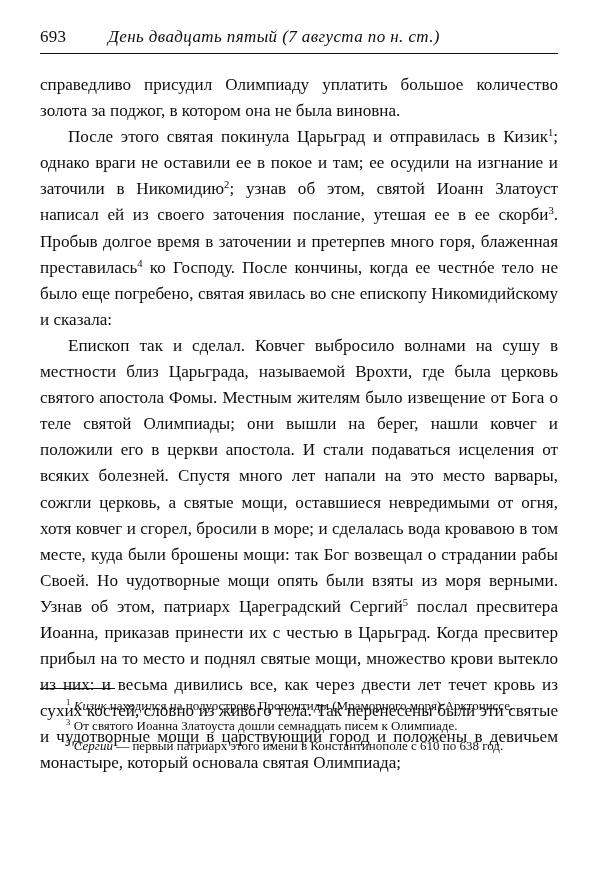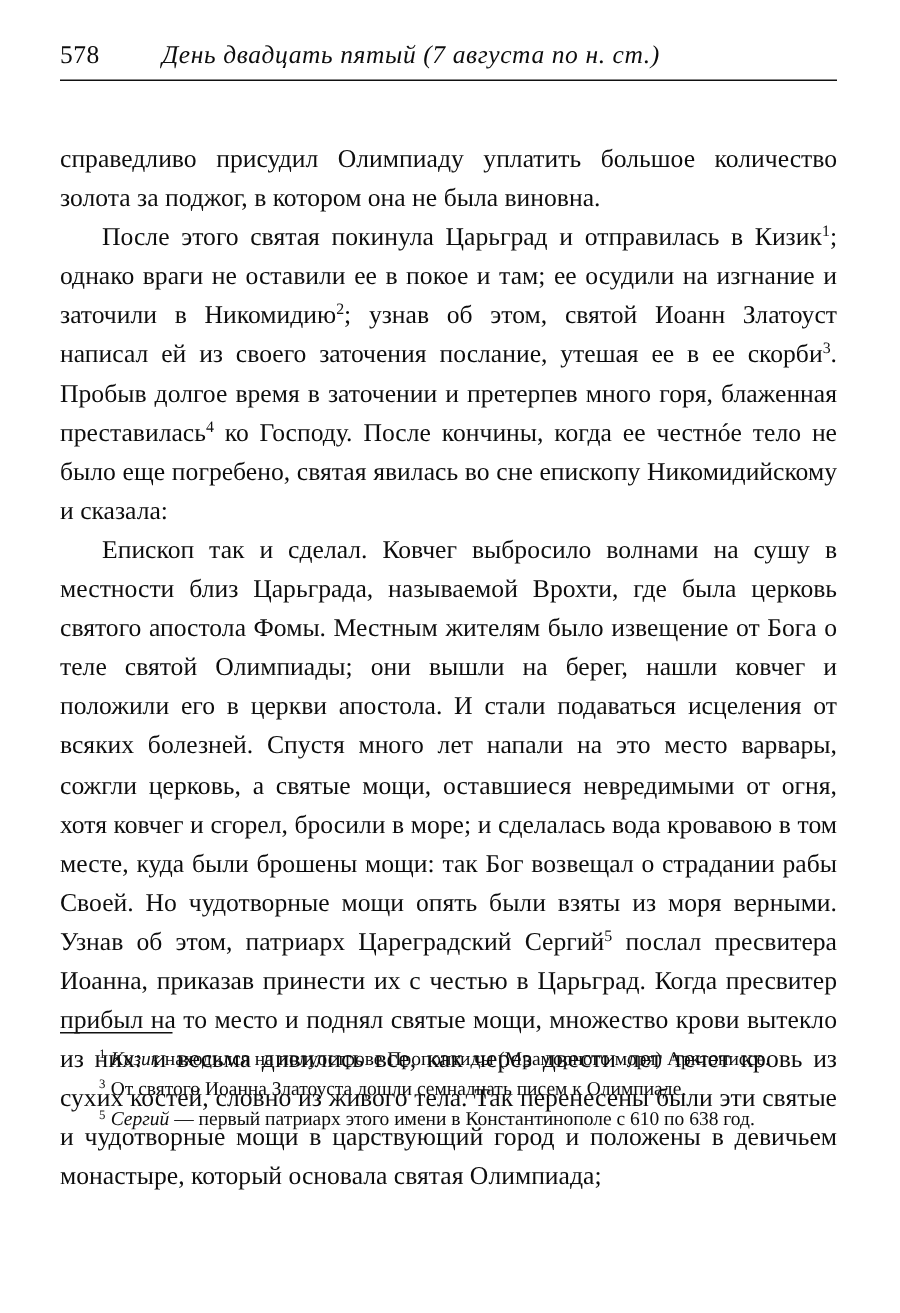--- a/index.html
+++ b/index.html
@@ -63,21 +63,20 @@
     position: absolute;
     left: 40px;
     top: 72px;
     width: 518px;
     font-size: 17.1px;
     line-height: 26.1px;
     text-align: justify;
     text-justify: inter-word;
     -webkit-hyphens: none;
     hyphens: none;
-    margin-top: 21px;
   }
   .body-text p {
     margin: 0;
     text-indent: 0;
   }
   .body-text p.indent {
     text-indent: 28px;
   }
   sup {
     font-size: 0.62em;
@@ -117,21 +116,21 @@
   .fn i {
     font-style: italic;
   }
 </style>
 </head>
 <body>
 
 <div class="page">
 
   <div class="running-head">
-    <div class="folio">578</div>
+    <div class="folio">693</div>
     <div class="head-title">День двадцать пятый (7 августа по н. ст.)</div>
   </div>
   <div class="head-rule"></div>
 
   <div class="body-text" id="body-text">
       <p class="">справедливо присудил Олимпиаду уплатить большое количество золота за поджог, в котором она не была виновна.</p>
       <p class="indent">После этого святая покинула Царьград и отправилась в Кизик<sup>1</sup>; однако враги не оставили ее в покое и там; ее осудили на изгнание и заточили в Никомидию<sup>2</sup>; узнав об этом, святой Иоанн Златоуст написал ей из своего заточения послание, утешая ее в ее скорби<sup>3</sup>. Пробыв долгое время в заточении и претерпев много горя, блаженная преставилась<sup>4</sup> ко Господу. После кончины, когда ее честнóе тело не было еще погребено, святая явилась во сне епископу Никомидийскому и сказала:</p>
       <p class="indent">Епископ так и сделал. Ковчег выбросило волнами на сушу в местности близ Царьграда, называемой Врохти, где была церковь святого апостола Фомы. Местным жителям было извещение от Бога о теле святой Олимпиады; они вышли на берег, нашли ковчег и положили его в церкви апостола. И стали подаваться исцеления от всяких болезней. Спустя много лет напали на это место варвары, сожгли церковь, а святые мощи, оставшиеся невредимыми от огня, хотя ковчег и сгорел, бросили в море; и сделалась вода кровавою в том месте, куда были брошены мощи: так Бог возвещал о страдании рабы Своей. Но чудотворные мощи опять были взяты из моря верными. Узнав об этом, патриарх Цареградский Сергий<sup>5</sup> послал пресвитера Иоанна, приказав принести их с честью в Царьград. Когда пресвитер прибыл на то место и поднял святые мощи, множество крови вытекло из них: и весьма дивились все, как через двести лет течет кровь из сухих костей, словно из живого тела. Так перенесены были эти святые и чудотворные мощи в царствующий город и положены в девичьем монастыре, который основала святая Олимпиада;</p>
     </div>
 

